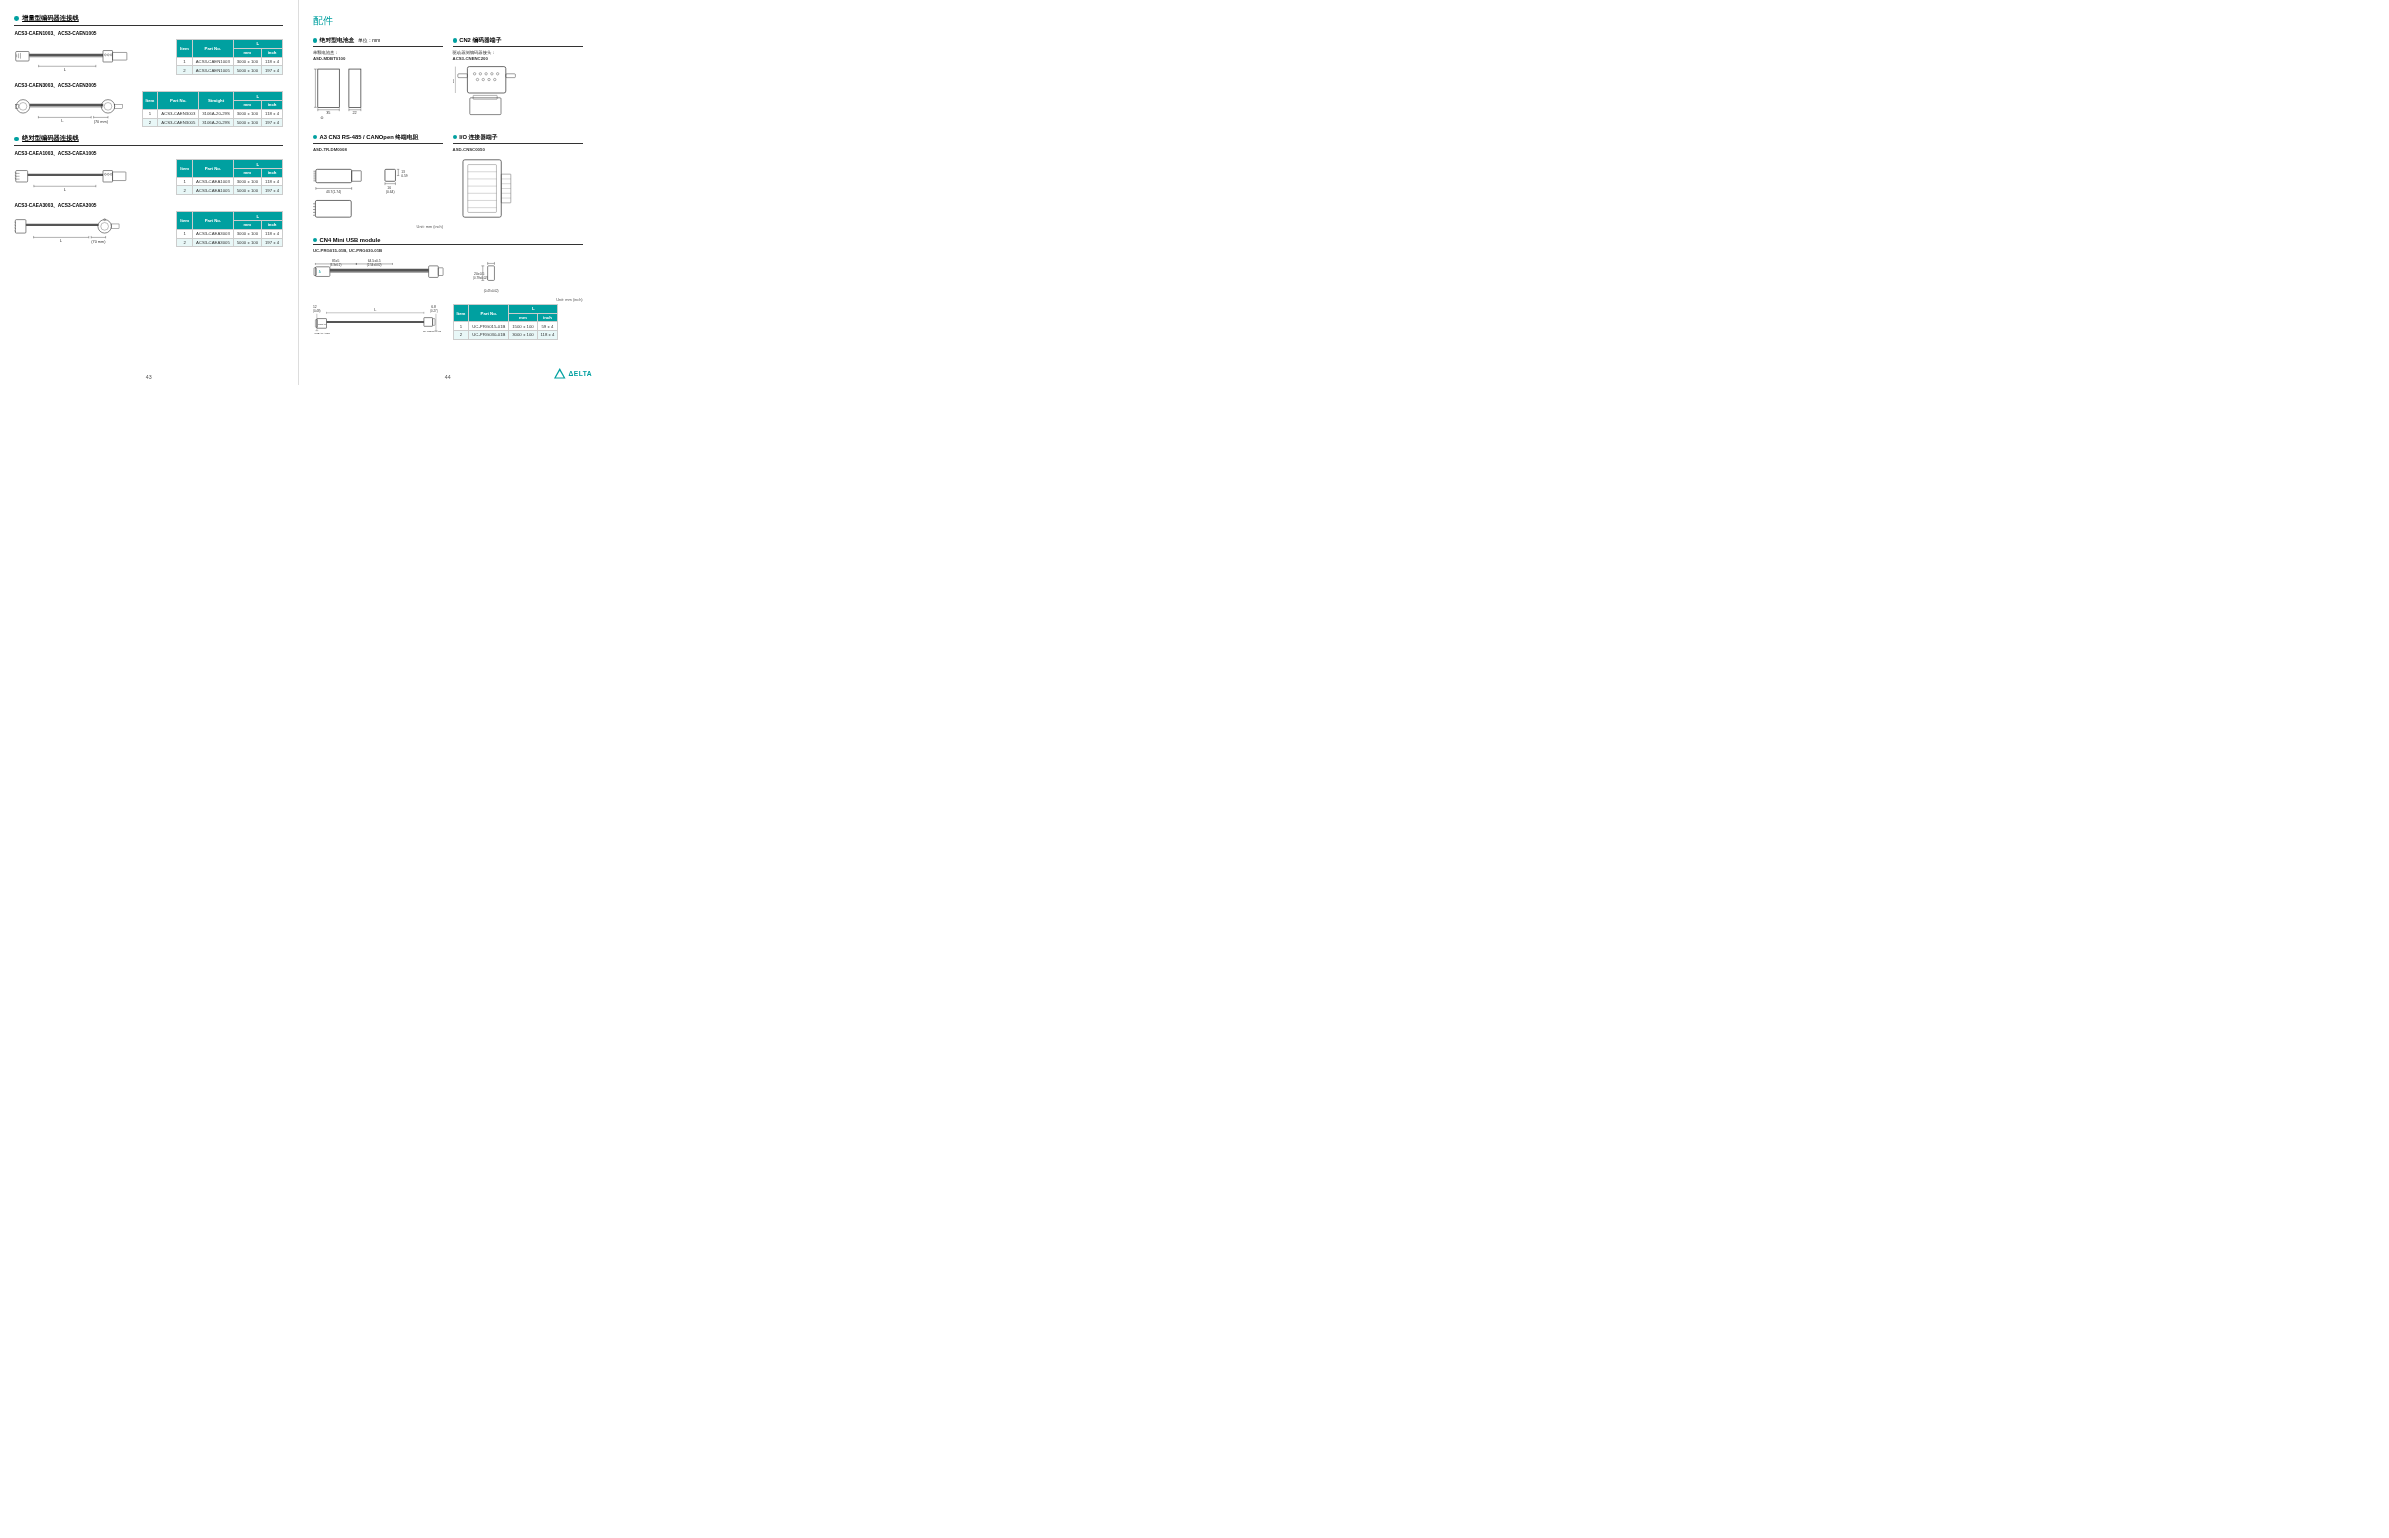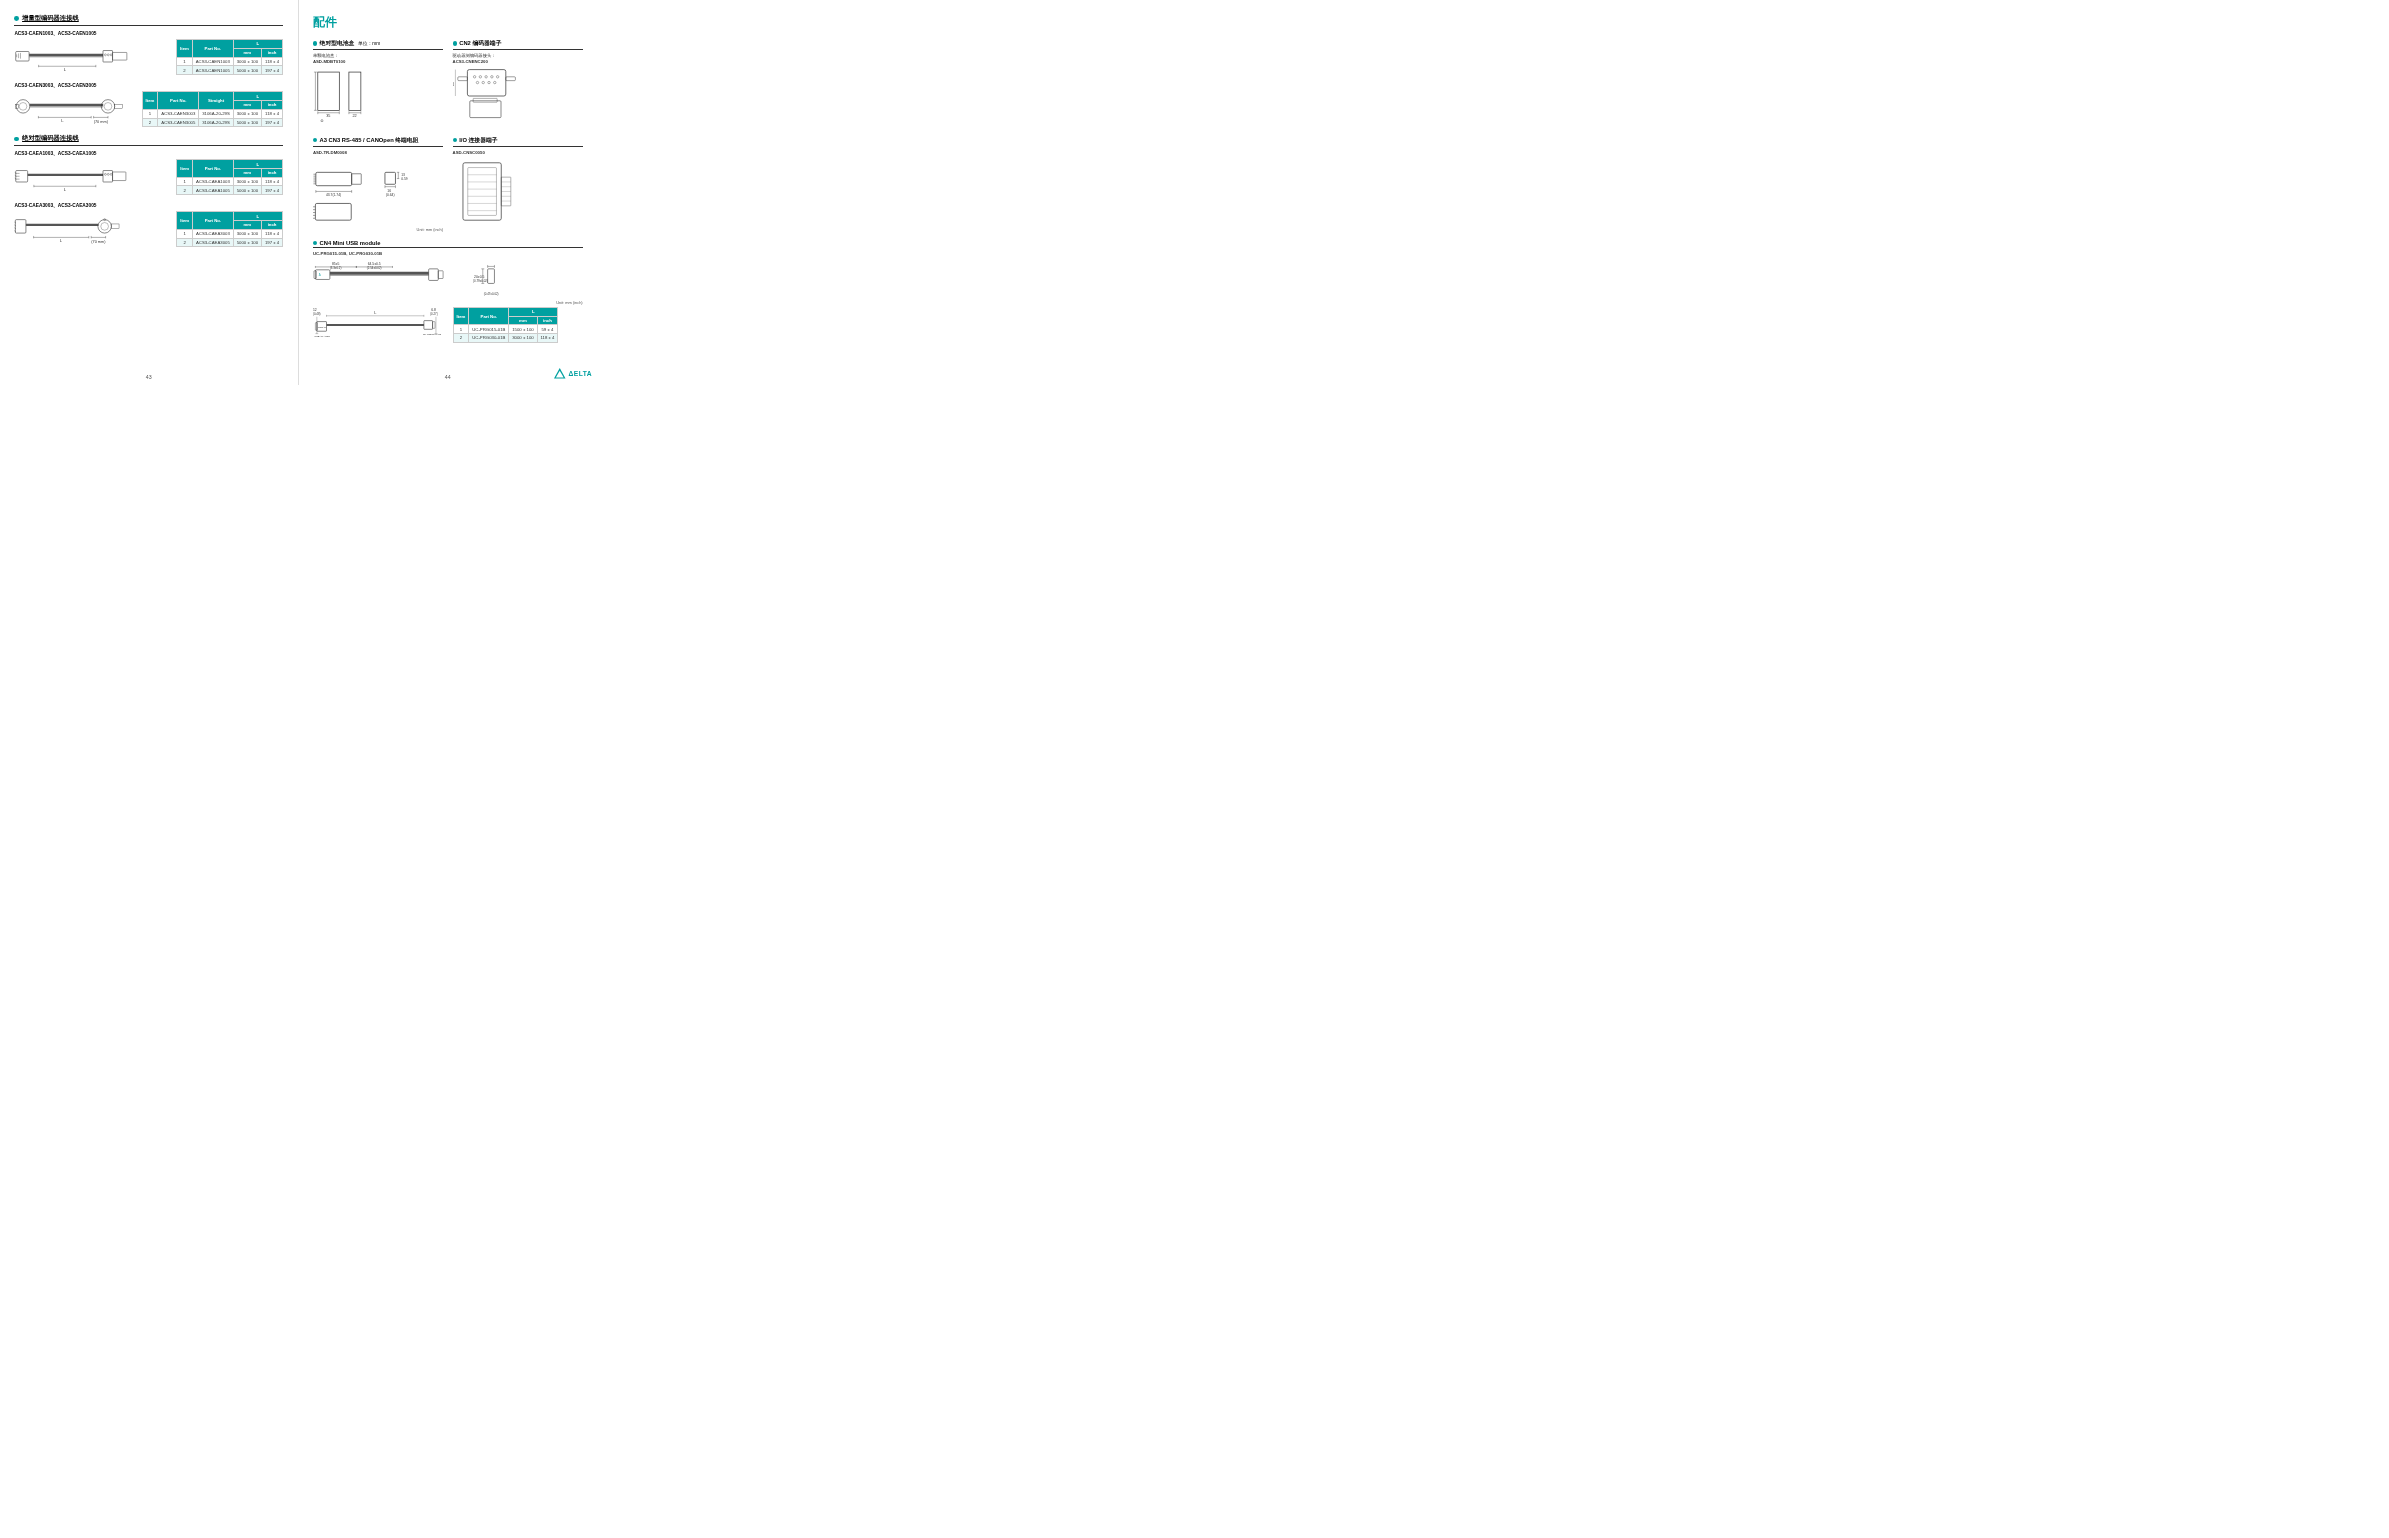--- a/index.html
+++ b/index.html
@@ -136,22 +136,22 @@
     .delta-logo {
       position: absolute;
       bottom: 4.8px;
       right: 4.8px;
       display: flex;
       align-items: center;
       gap: 1.9px;
     }
 
     .page-title-right {
-      font-size: 12px;
-      font-weight: bold;
+      font-size: 10px;
+      font-weight: normal;
       color: #00a0a0;
       margin-bottom: 7.7px;
     }
 
     .unit-note {
       font-size: 3.9px;
       color: #555;
       text-align: right;
       margin-top: 1px;
     }

